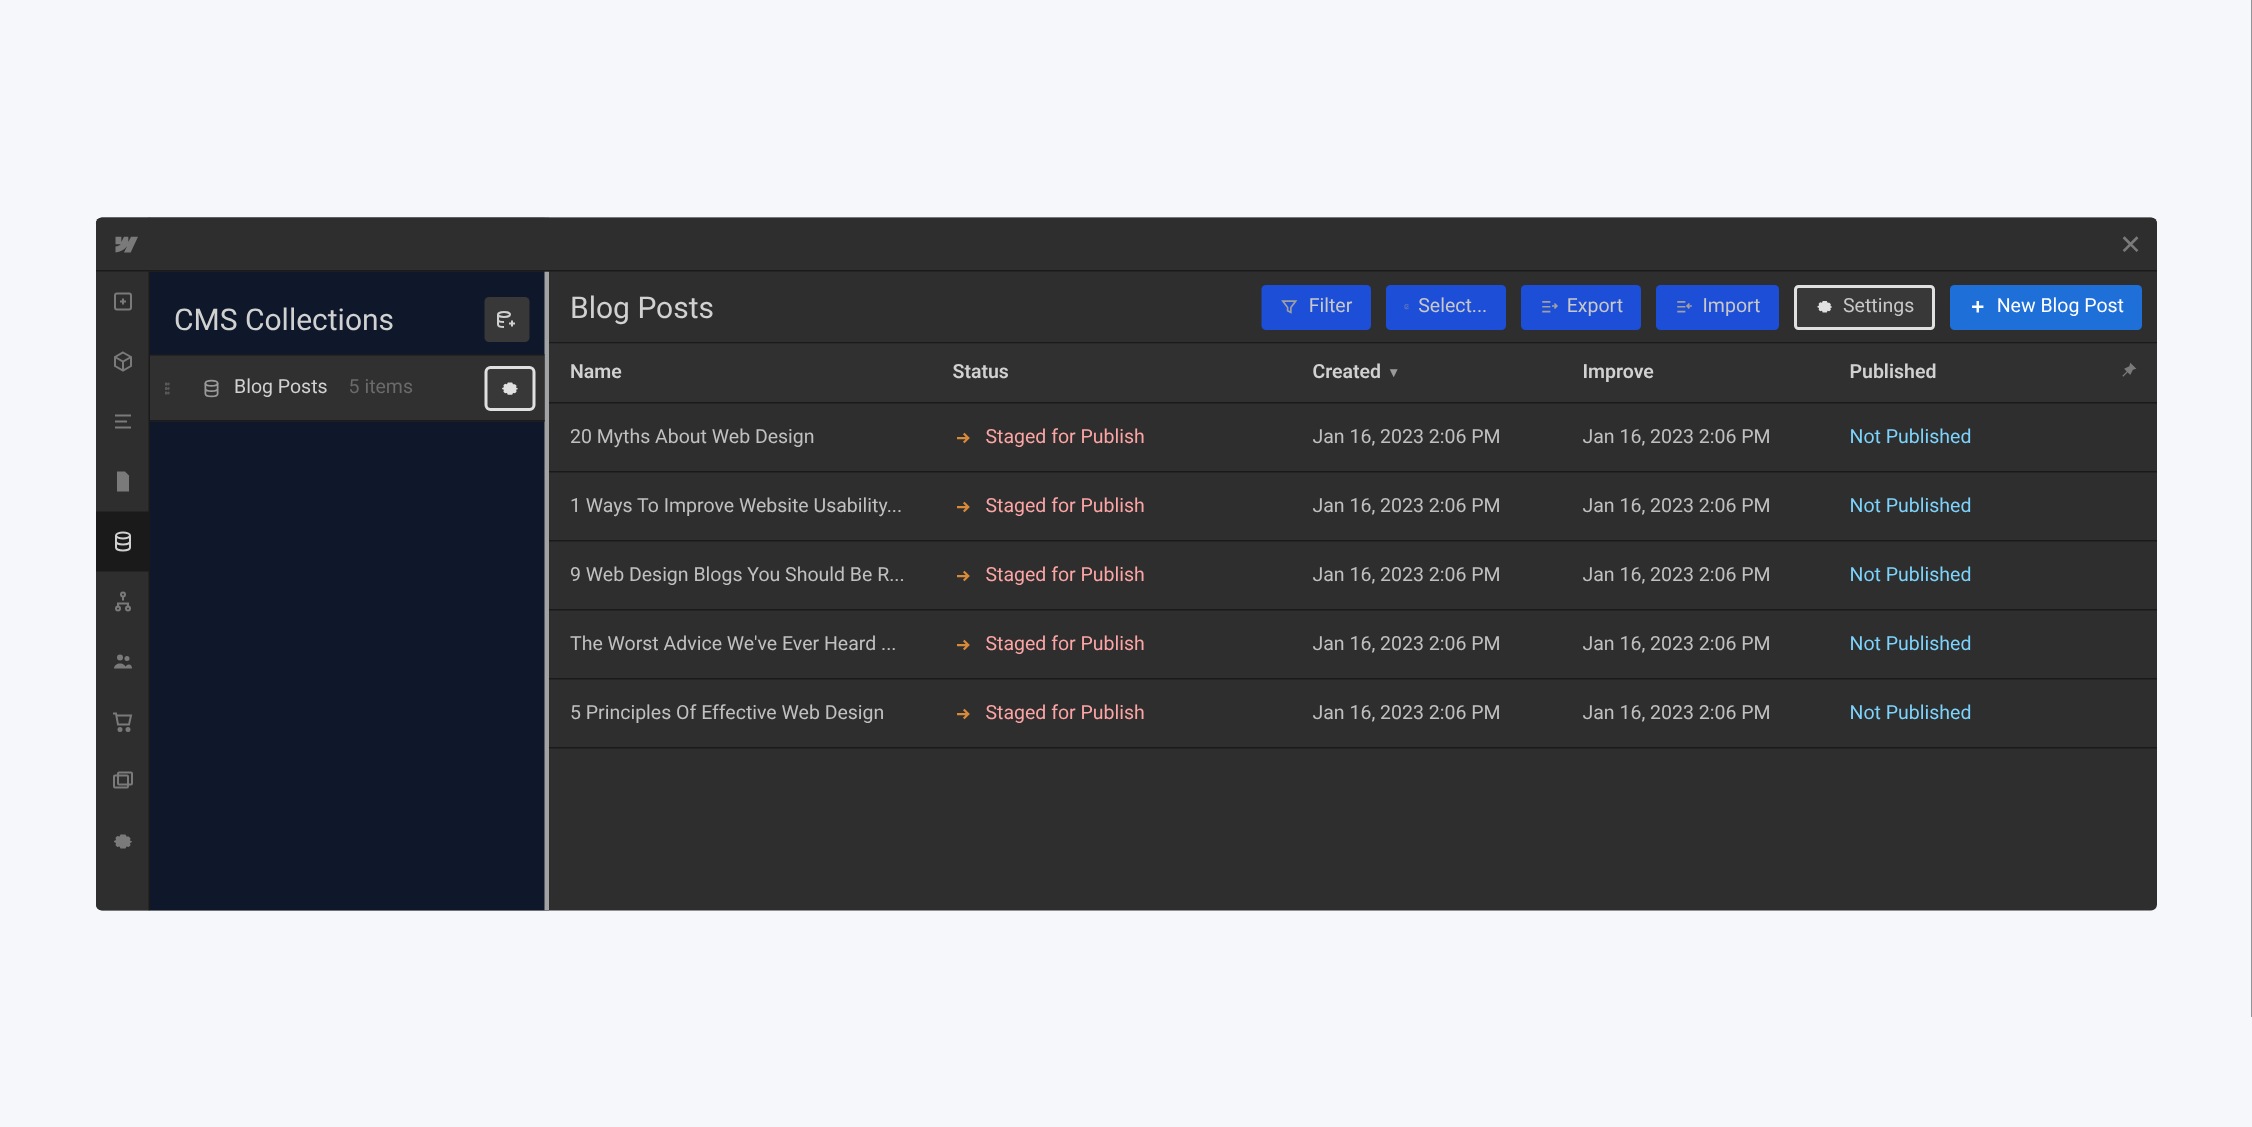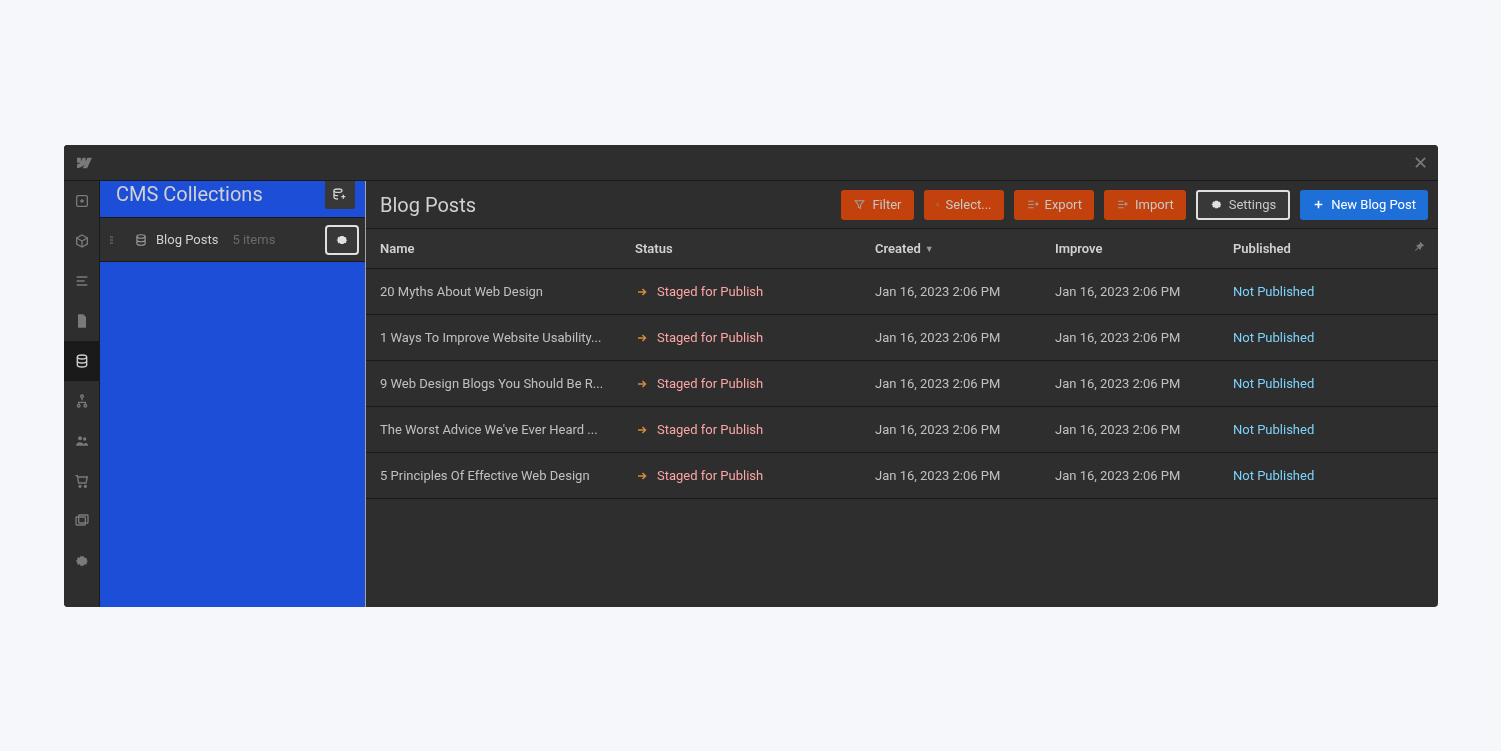--- a/index.html
+++ b/index.html
@@ -55,23 +55,23 @@
   justify-content: center;
   color: #7a7a7a;
   cursor: pointer;
 }
 .rail-item.active { background: #1a1a1a; color: #d1d1d1; }
 .rail-item svg { width: 16px; height: 16px; }
 
 
 .sidebar {
   width: 266px;
-  background: #1d4ed8;
-  border-right: 1px solid #a3a3a3;
-  padding-top: 25px;
+  background: #0f172a;
+  border-right: 3px solid #a3a3a3;
+  padding-top: 44px;
   display: flex;
   flex-direction: column;
 }
 .sidebar-header {
   height: 48px;
   display: flex;
   align-items: center;
   justify-content: space-between;
   padding: 0 10px 0 16px;
   border-bottom: 1px solid #1a1a1a;
@@ -133,21 +133,21 @@
   width: 195px; height: 30px;
   background:#1e1e1e;
   border:1px solid #3a3a3a;
   border-radius:3px;
   display:flex; align-items:center; padding:0 8px; gap:6px;
 }
 .search svg{width:12px;height:12px;color:#6a6a6a;}
 .search-placeholder{color:#6a6a6a;font-size:12.5px;}
 .btn {
   height:30px;
-  background:#c2410c;
+  background:#1d4ed8;
   border-radius:3px;
   display:flex; align-items:center; gap:6px;
   padding:0 12px;
   color:#c8c8c8; font-size:13px;
   cursor:pointer;
 }
 .btn svg{width:13px;height:13px;color:#a0a0a0;}
 .btn.select{width:80px;}
 .btn.settings{border:2px solid #e0e0e0;background:#383838;}
 .btn.settings svg{color:#e0e0e0;}

